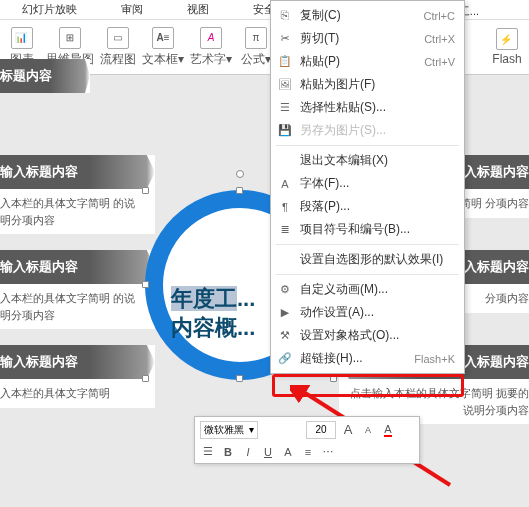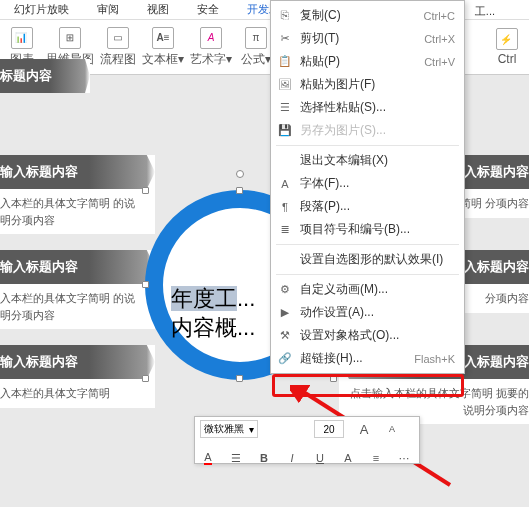--- a/index.html
+++ b/index.html
@@ -1,54 +1,54 @@
 <!DOCTYPE html>
 <html><head>
 <meta charset="utf-8">
 <style>
 * { box-sizing: border-box; margin: 0; padding: 0; font-family: "Microsoft YaHei", sans-serif; }
 body { width: 529px; height: 507px; overflow: hidden; background: #f0f0f0; position: relative; }
 
 .topmenu { display: flex; height: 20px; background: #fff; border-bottom: 1px solid #ddd; font-size: 11px; color: #333; position: relative; }
-.topmenu span { padding: 2px 14px; }
+.topmenu span { padding: 2px 22px; }
 .topmenu .active { color: #2a6dd4; }
 .topmenu .right { position: absolute; right: 6px; display: flex; gap: 6px; }
 
 .toolbar { display: flex; height: 55px; background: #fff; border-bottom: 1px solid #ccc; padding: 2px 4px; gap: 6px; }
 .tbg { display: flex; flex-direction: column; align-items: center; justify-content: center; font-size: 10px; color: #555; min-width: 36px; }
 .tbg .ticon { width: 22px; height: 22px; border: 1px solid #aaa; border-radius: 2px; display: flex; align-items: center; justify-content: center; margin-bottom: 2px; background: #fff; }
 .tbg .lbl { font-size: 12px; }
 .flash { margin-left: auto; }
 
 .slide { position: absolute; top: 75px; left: 0; width: 529px; height: 432px; background: #e9e9e9; }
 .box { position: absolute; background: #fff; }
 .boxh { height: 34px; background: linear-gradient(90deg,#5a5a5a 60%,#999 95%,rgba(255,255,255,0)); color: #fff; font-size: 13px; font-weight: bold; display: flex; align-items: center; padding-left: 10px; clip-path: polygon(0 0,95% 0,100% 50%,95% 100%,0 100%); }
 .boxh.right { background: linear-gradient(-90deg,#5a5a5a 60%,#999 95%,rgba(255,255,255,0)); justify-content: flex-end; padding-right: 10px; clip-path: polygon(5% 0,100% 0,100% 100%,5% 100%,0 50%); }
 .boxt { font-size: 11px; color: #555; padding: 6px 10px; line-height: 1.5; }
 .boxt.right { text-align: right; }
 
 .circle-group { position: absolute; left: 145px; top: 115px; width: 190px; height: 190px; }
 .circle { position: absolute; left: 0; top: 0; width: 190px; height: 190px; border-radius: 50%; background: #fff; border: 18px solid #1a7dd8; }
 .handle { position: absolute; width: 7px; height: 7px; background: #fff; border: 1px solid #888; border-radius: 1px; }
 .rothandle { position: absolute; width: 8px; height: 8px; border: 1px solid #888; border-radius: 50%; background: #fff; }
-.centertxt { position: absolute; left: 26px; top: 95px; font-size: 22px; font-weight: normal; color: #000000; line-height: 1.3; }
+.centertxt { position: absolute; left: 26px; top: 95px; font-size: 22px; font-weight: bold; color: #0c4a6e; line-height: 1.3; }
 .centertxt .sel { background: #b8c5d6; }
 
 .ctxmenu { position: absolute; left: 270px; top: -75px; width: 195px; background: #fff; border: 1px solid #b8b8b8; box-shadow: 2px 2px 6px rgba(0,0,0,.2); font-size: 12px; color: #333; padding: 3px 1px; }
 .mi { display: flex; align-items: center; height: 23px; padding: 0 8px 0 28px; position: relative; cursor: default; }
 .mi .glyph { position: absolute; left: 6px; width: 14px; text-align: center; color: #666; font-size: 11px; }
 .mi .sc { position: absolute; right: 8px; color: #888; font-size: 11px; }
 .mi.dis { color: #bbb; }
 .mi.dis .glyph { color: #ccc; }
 .msep { height: 1px; background: #e5e5e5; margin: 3px 4px; }
 .hlbox { position: absolute; left: 272px; top: 299px; width: 192px; height: 23px; border: 3px solid #e81212; border-radius: 3px; pointer-events: none; }
 
 .arrow { position: absolute; left: 290px; top: 310px; pointer-events: none; }
 
-.floatbar { position: absolute; left: 194px; top: 341px; width: 226px; height: 48px; background: #fff; border: 1px solid #bbb; box-shadow: 1px 1px 4px rgba(0,0,0,.15); font-size: 11px; padding: 3px 5px; display: flex; flex-wrap: wrap; align-items: center; gap: 12px; }
+.floatbar { position: absolute; left: 194px; top: 341px; width: 226px; height: 48px; background: #fff; border: 1px solid #bbb; box-shadow: 1px 1px 4px rgba(0,0,0,.15); font-size: 11px; padding: 3px 5px; display: flex; flex-wrap: wrap; align-items: center; gap: 4px; }
 .floatbar .ffont { width: 58px; height: 18px; border: 1px solid #ccc; font-size: 10px; padding: 1px 3px; display: flex; align-items: center; justify-content: space-between; }
 .floatbar .fbtn { width: 16px; height: 16px; display: flex; align-items: center; justify-content: center; color: #555; }
 .floatbar .fsize { width: 30px; height: 18px; border: 1px solid #ccc; font-size: 10px; display: flex; align-items: center; justify-content: center; margin-left: 44px; }
 </style>
 </head>
 <body>
 
 <div class="topmenu">
   <span>幻灯片放映</span>
   <span>审阅</span>
@@ -81,21 +81,21 @@
   <div class="tbg">
       <div class="ticon" style="font-style:italic;color:#d08">A</div>
       <span class="lbl"><span>艺术字</span><span>▾</span></span>
     </div>
   <div class="tbg">
       <div class="ticon">π</div>
       <span class="lbl"><span>公式</span><span>▾</span></span>
     </div>
   <div class="tbg flash">
       <div class="ticon" style="color:#d33">⚡</div>
-      <span class="lbl">Ctrl</span>
+      <span class="lbl">Flash</span>
     </div>
 </div>
 
 <div class="slide">
   <div class="box" style="left:-10px;top:-16px;width:100px">
       <div class="boxh">标题内容</div>
     </div>
 
   <div class="box" style="left:-10px;top:80px;width:165px">
     <div class="boxh">输入标题内容</div>

